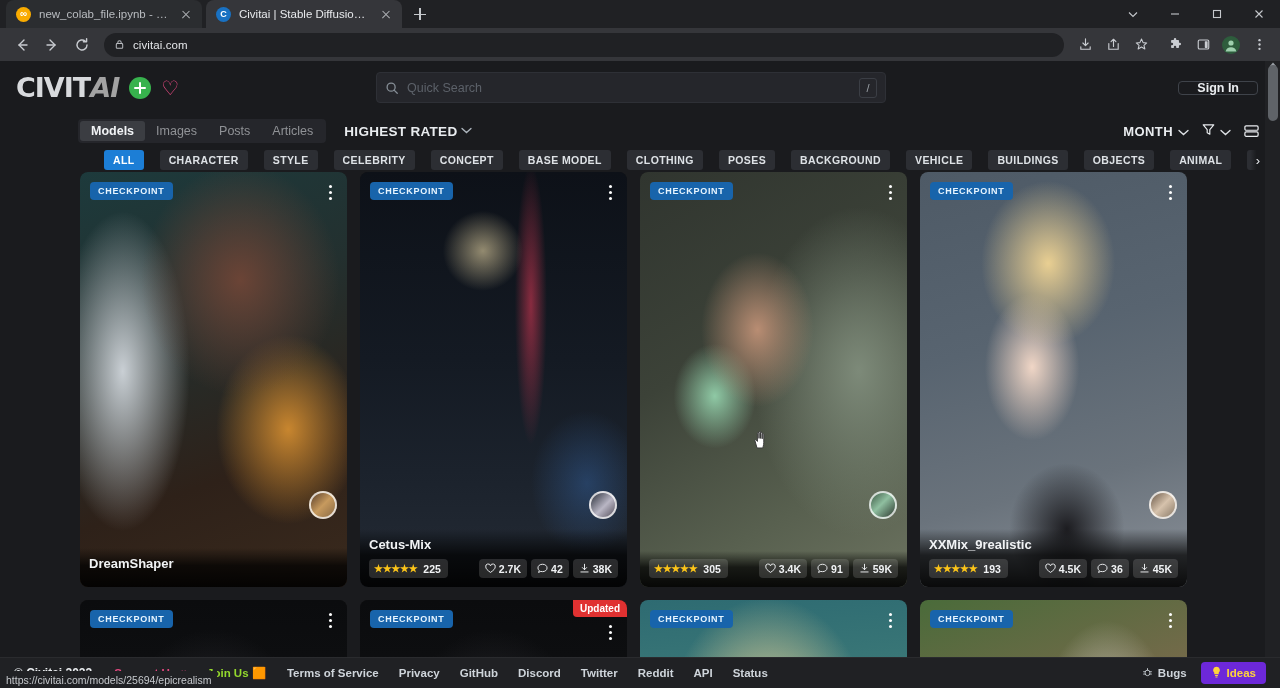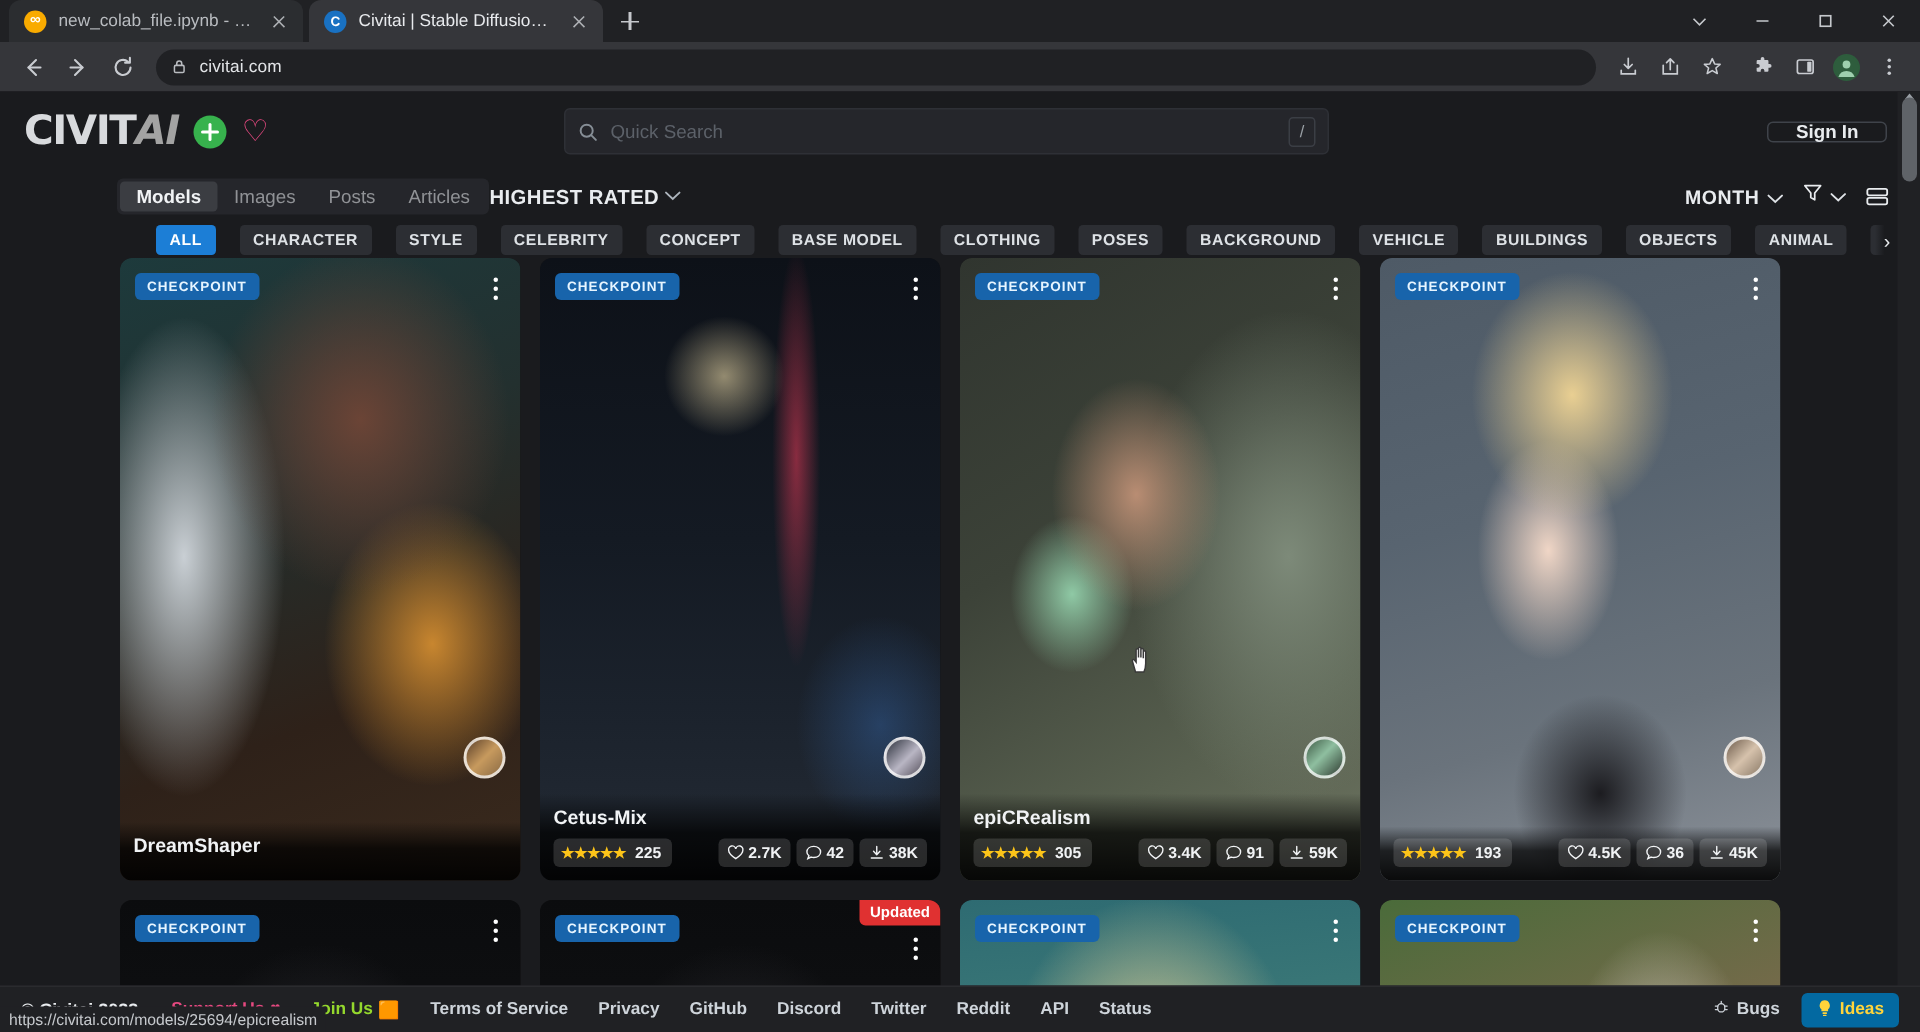--- a/index.html
+++ b/index.html
@@ -137,21 +137,21 @@
     height: 34px; display: flex; align-items: center; padding: 0 20px 0 78px;
     flex: 0 0 34px; position: relative;
   }
   .seg { display: flex; align-items: center; background: #25262b; border-radius: 4px; padding: 2px; }
   .seg-item {
     padding: 3px 11px; font-size: 12.5px; color: #909296; border-radius: 3px;
     font-weight: 500;
   }
   .seg-item.active { background: #3b3d42; color: #f1f3f5; font-weight: 700; }
   .sortlabel {
-    font-size: 13.5px; font-weight: 700; color: #e9ecef;
+    margin-left: 18px; font-size: 13.5px; font-weight: 700; color: #e9ecef;
     letter-spacing: .3px; display: flex; align-items: center; gap: 4px;
   }
   .caret { font-size: 9px; color: #adb5bd; }
   .subnav-right {
     margin-left: auto; display: flex; align-items: center; gap: 12px;
     color: #e9ecef;
   }
   .period { font-size: 13px; font-weight: 700; letter-spacing: .4px; display: flex; align-items: center; gap: 5px; }
   .filter-ctl { display: flex; align-items: center; gap: 4px; }
 
@@ -282,21 +282,21 @@
   .flink.support { color: #e64980; }
   .flink.join { color: #94d82d; }
   .footer-right { margin-left: auto; display: flex; align-items: center; gap: 8px; }
   .bugs-btn {
     display: flex; align-items: center; gap: 5px; color: #ced4da;
     font-size: 11.5px; font-weight: 600; padding: 3px 6px; border-radius: 3px;
   }
   .ideas-btn {
     display: flex; align-items: center; gap: 5px; color: #ffd43b;
     font-size: 11.5px; font-weight: 700; padding: 4px 10px; border-radius: 4px;
-    background: #0369a1;
+    background: #6d28d9;
   }
 
   .statusbar {
     position: absolute; left: 0; bottom: 0; height: 17px; z-index: 40;
     background: #202124; color: #c6c9cd; font-size: 10.5px;
     display: flex; align-items: center; padding: 0 6px;
   }
 
   
   .scrollbar {
@@ -592,21 +592,20 @@
         <div class="card">
           <div class="card-img art3"></div>
           <div class="badge-checkpoint">CHECKPOINT</div>
           <div class="kebab">
               <span></span>
               <span></span>
               <span></span>
             </div>
           <div class="avatar-card avt3"></div>
           <div class="card-footer">
-            <div class="card-title">epiCRealism</div>
             <div class="stats-row">
               <div class="pill rating">
                 <span class="stars">★★★★★</span>
                 <span class="rating-count">305</span>
               </div>
               <div class="pill-group">
                 <div class="pill">
                   <span class="mini-icon">
                       <svg width="11" height="11" viewBox="0 0 14 14">
                         <path d="M7 12 C3 9.2 1 7.2 1 5 A3 3 0 0 1 7 3.6 A3 3 0 0 1 13 5 C13 7.2 11 9.2 7 12 Z" fill="none" stroke="#f1f3f5" stroke-width="1.2"></path>
@@ -639,20 +638,21 @@
         <div class="card">
           <div class="card-img art4"></div>
           <div class="badge-checkpoint">CHECKPOINT</div>
           <div class="kebab">
               <span></span>
               <span></span>
               <span></span>
             </div>
           <div class="avatar-card avt4"></div>
           <div class="card-footer">
+            <div class="card-title">XXMix_9realistic</div>
             <div class="stats-row">
               <div class="pill rating">
                 <span class="stars">★★★★★</span>
                 <span class="rating-count">193</span>
               </div>
               <div class="pill-group">
                 <div class="pill">
                   <span class="mini-icon">
                       <svg width="11" height="11" viewBox="0 0 14 14">
                         <path d="M7 12 C3 9.2 1 7.2 1 5 A3 3 0 0 1 7 3.6 A3 3 0 0 1 13 5 C13 7.2 11 9.2 7 12 Z" fill="none" stroke="#f1f3f5" stroke-width="1.2"></path>

